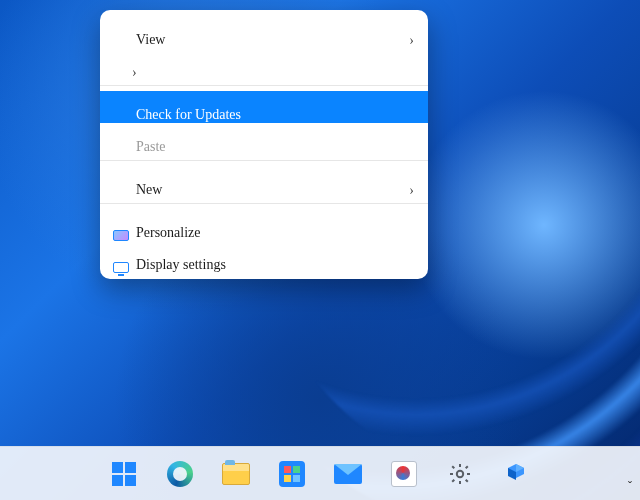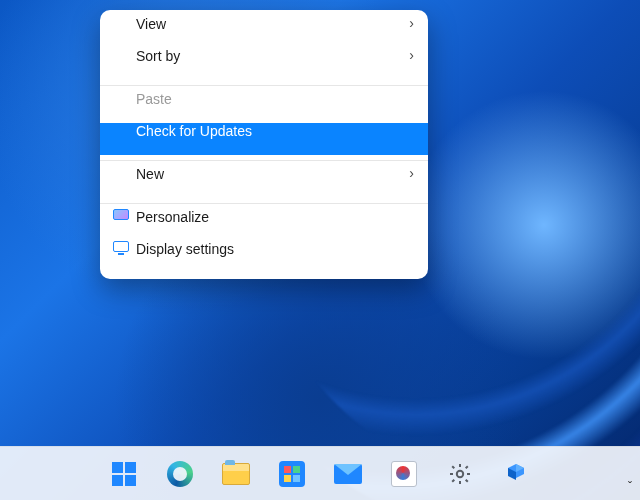--- a/index.html
+++ b/index.html
@@ -32,24 +32,25 @@
     left: 100px; top: 10px;
     width: 328px;
     background: #ffffff;
     border-radius: 10px;
     box-shadow: 0 10px 28px rgba(0,0,0,.35);
     padding: 6px 0;
     font-size: 14px;
     color: #1b1b1b;
   }
   .item {
-    display:flex; align-items:flex-start;
+    display:flex; align-items:flex-end;
     height: 32px;
     padding: 0 14px 0 10px;
     cursor: default;
+    font-family: Liberation Serif, serif;
   }
   .item .ic { width:22px; display:flex; align-items:center; justify-content:center; }
   .item .lbl { flex:1; padding-left:4px; }
   .item .chev { color:#4a4a4a; font-size:14px; line-height:1; }
   .item.disabled { color:#9a9a9a; }
   .item.highlight { background:#0a84ff; color:#fff; }
   .sep { height:1px; background:#e6e6e6; margin:5px 0; }
 
   
   .taskbar {
@@ -112,33 +113,32 @@
   <div class="swirl s4"></div>
 
   <div class="ctx">
     <div class="item">
       <span class="ic"></span>
       <span class="lbl">View</span>
       <span class="chev">›</span>
     </div>
     <div class="item">
       <span class="ic"></span>
-      <span class="lbl">Sort by</span>
       <span class="chev">›</span>
     </div>
 
     <div class="sep"></div>
 
+    <div class="item highlight">
+      <span class="ic"></span>
+      <span class="lbl">Check for Updates</span>
+    </div>
     <div class="item disabled">
       <span class="ic"></span>
       <span class="lbl">Paste</span>
-    </div>
-    <div class="item highlight">
-      <span class="ic"></span>
-      <span class="lbl">Check for Updates</span>
     </div>
 
     <div class="sep"></div>
 
     <div class="item">
       <span class="ic"></span>
       <span class="lbl">New</span>
       <span class="chev">›</span>
     </div>
 

